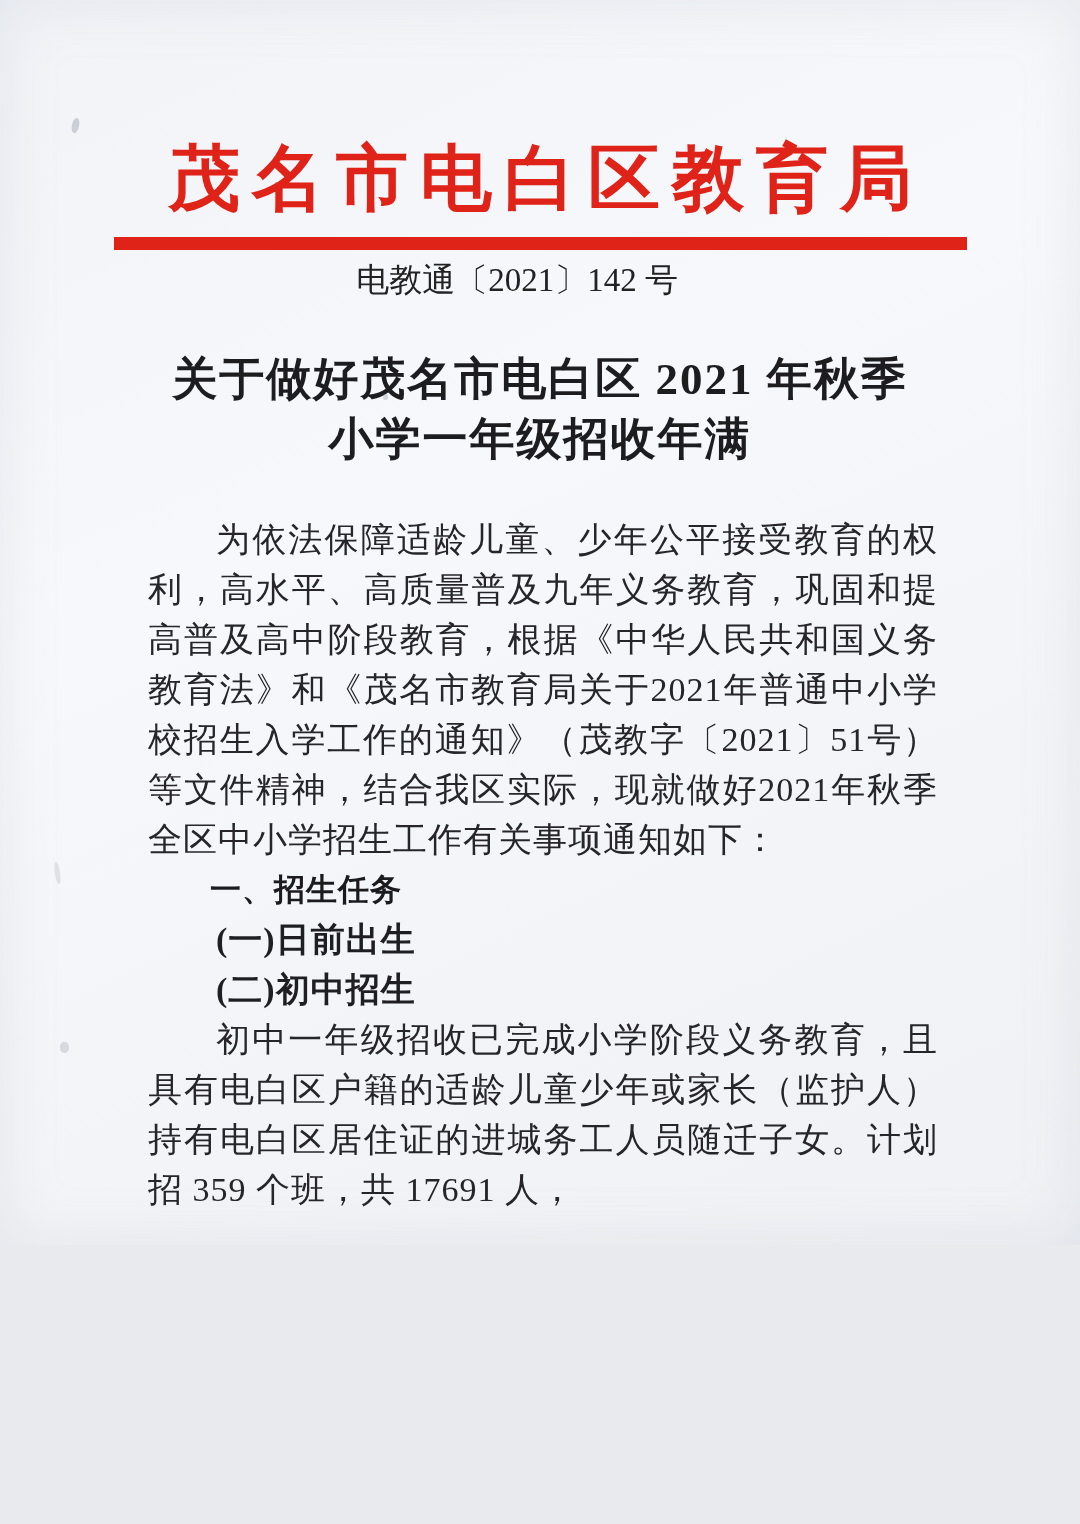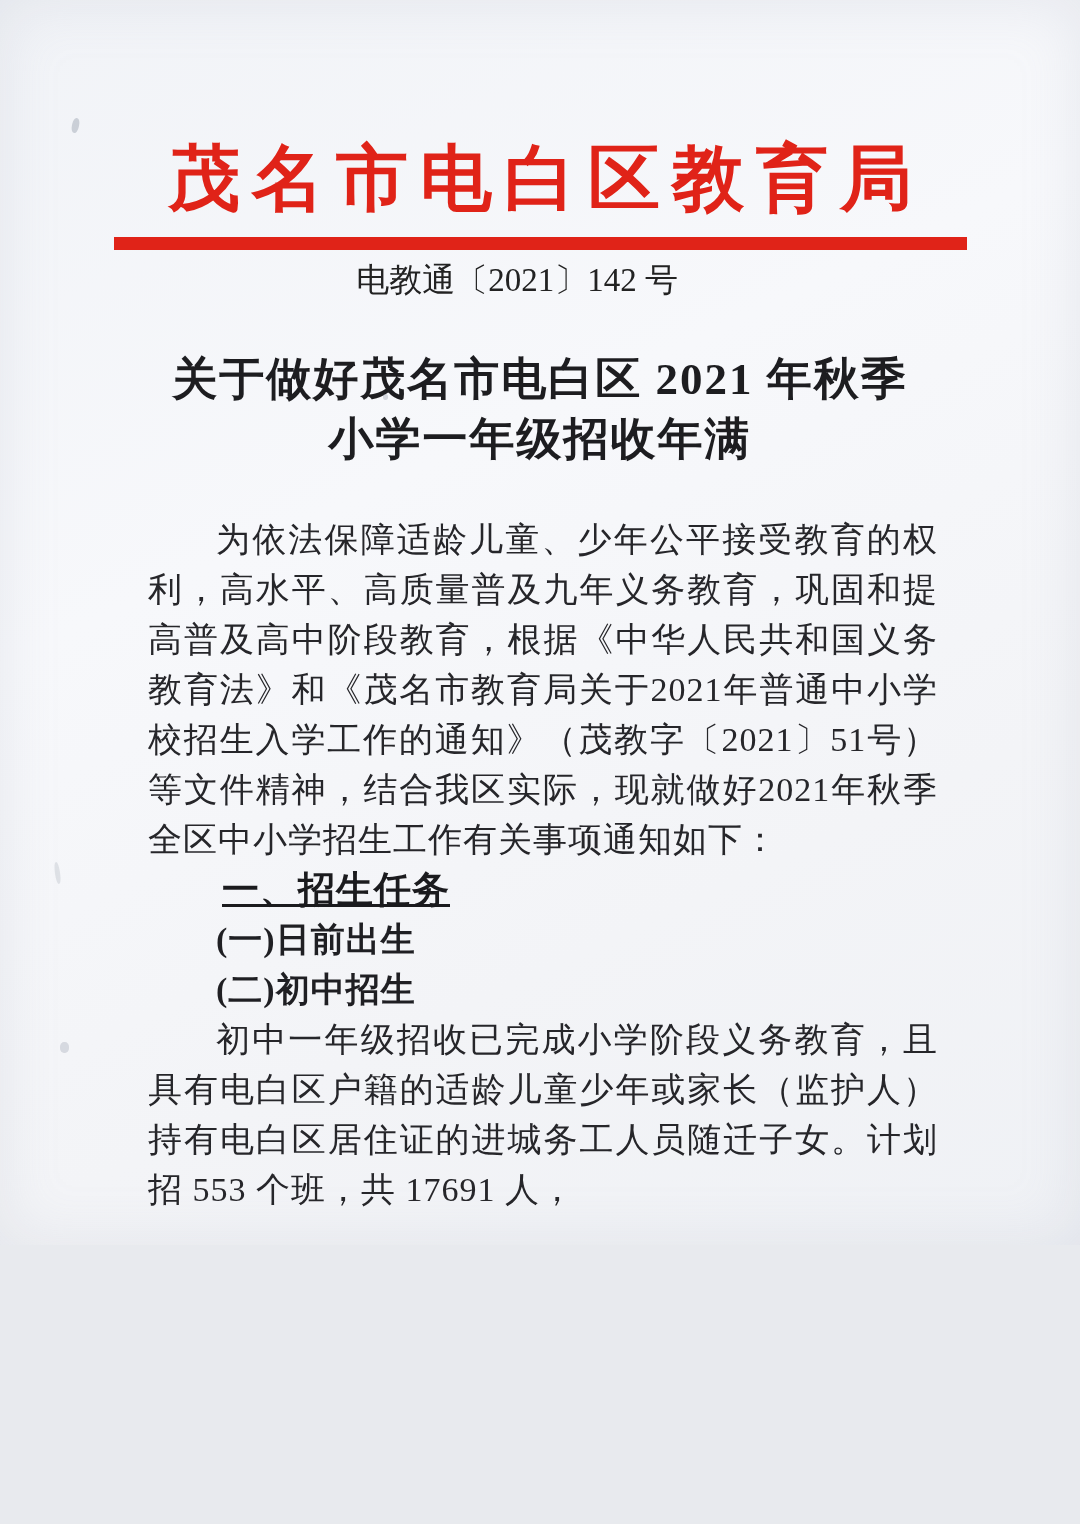--- a/index.html
+++ b/index.html
@@ -65,23 +65,22 @@
     letter-spacing: 1px;
     text-align: justify;
     color: #26262a;
   }
   .body-text p { margin: 0; }
   .indent { text-indent: 2em; }
   .h-section {
     text-indent: 2em;
     font-family: "Liberation Sans", "DejaVu Sans", sans-serif;
     font-weight: 700;
-    font-size: 37px;
+    font-size: 31px;
     color: #1b1b1e;
-    text-decoration: underline;
   }
   .h-sub {
     text-indent: 2em;
     font-weight: 600;
     color: #1f1f23;
   }
   .page-number {
     position: absolute;
     left: 0; right: 0;
     top: 1404px;
@@ -112,18 +111,18 @@
   <h1 class="notice-title">
     <span>关于做好茂名市电白区 2021 年秋季</span>
     <span>小学一年级招收年满</span>
   </h1>
 
   <main class="body-text">
     <p class="indent">为依法保障适龄儿童、少年公平接受教育的权利，高水平、高质量普及九年义务教育，巩固和提高普及高中阶段教育，根据《中华人民共和国义务教育法》和《茂名市教育局关于2021年普通中小学校招生入学工作的通知》（茂教字〔2021〕51号）等文件精神，结合我区实际，现就做好2021年秋季全区中小学招生工作有关事项通知如下：</p>
     <p class="h-section">一、招生任务</p>
     <p class="h-sub">(一)日前出生</p>
     <p class="h-sub">(二)初中招生</p>
-    <p class="indent">初中一年级招收已完成小学阶段义务教育，且具有电白区户籍的适龄儿童少年或家长（监护人）持有电白区居住证的进城务工人员随迁子女。计划招 553 个班，共 17691 人，</p>
+    <p class="indent">初中一年级招收已完成小学阶段义务教育，且具有电白区户籍的适龄儿童少年或家长（监护人）持有电白区居住证的进城务工人员随迁子女。计划招 359 个班，共 17691 人，</p>
   </main>
 
   <footer class="page-number">- 1 -</footer>
 
 </div>
 
 </body></html>

